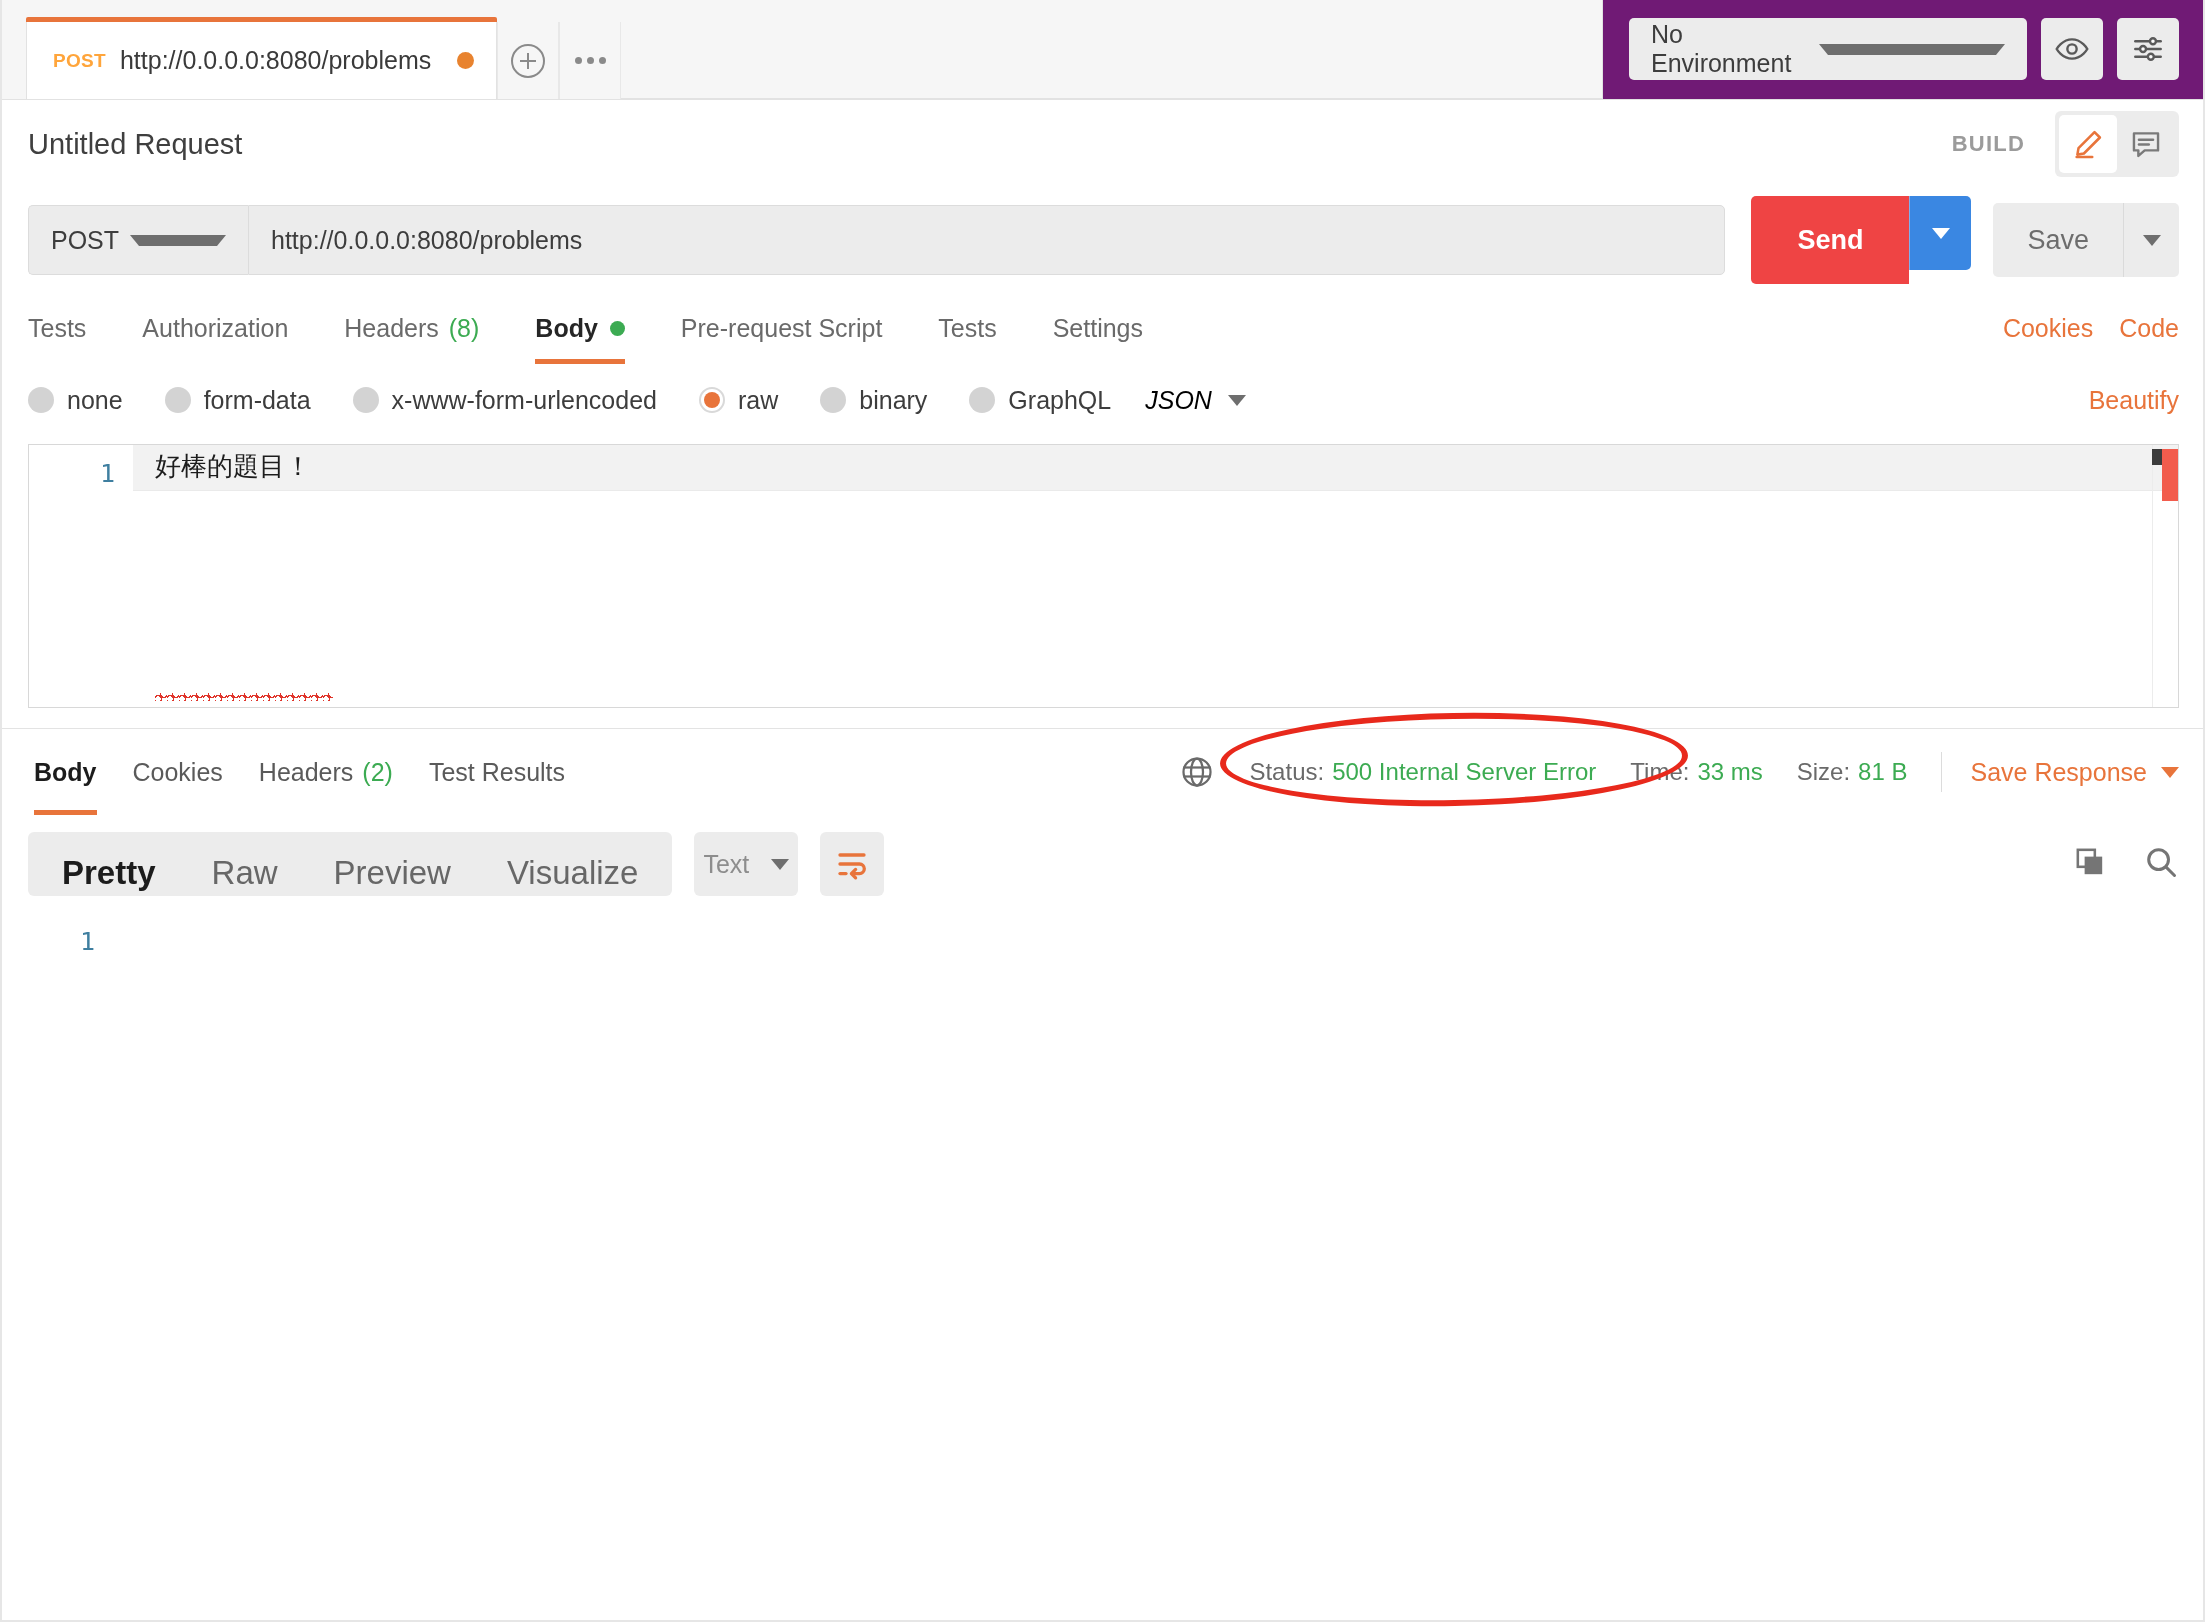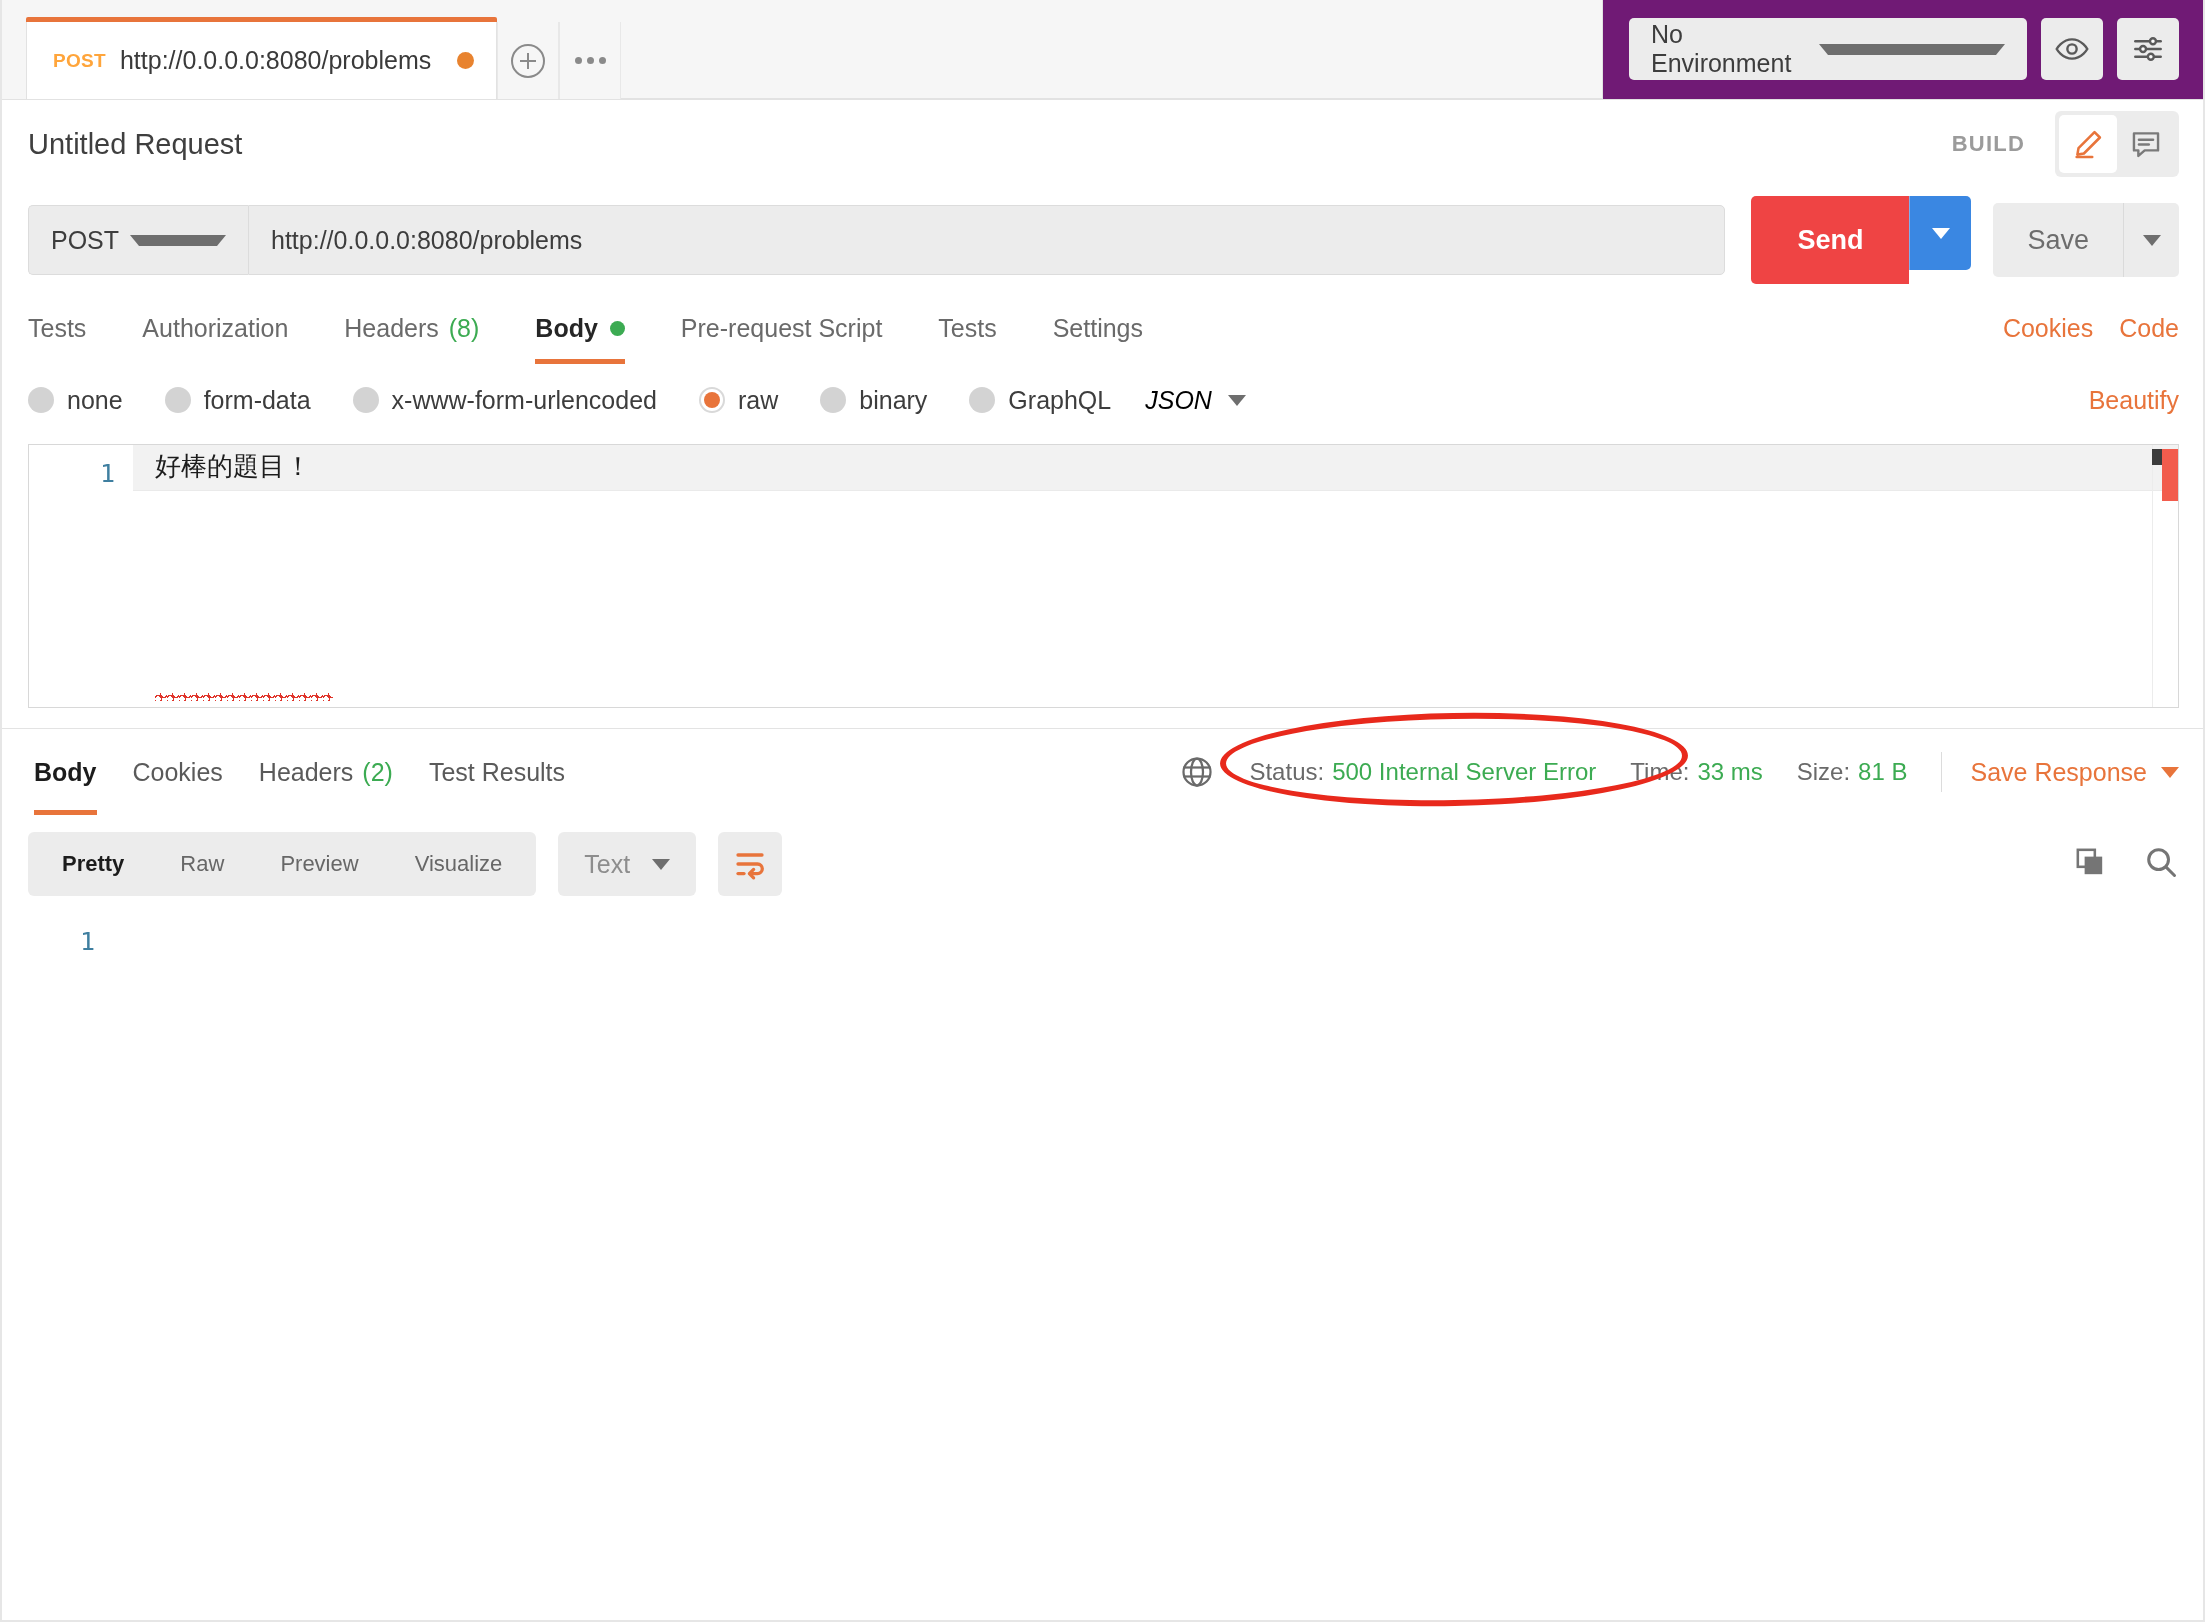--- a/index.html
+++ b/index.html
@@ -400,30 +400,30 @@
     height: 98px;
     display: flex; align-items: center;
     padding: 0 24px 0 26px;
     gap: 22px;
   }
   .seg-group {
     display: flex; background: #ececec; border-radius: 6px;
     height: 64px; align-items: center; padding: 0 6px;
   }
   .seg {
-    font-size: 22px; color: #676767;
-    padding: 16px 28px; height: 64px;
-    display: flex; align-items: center;
+    font-size: 33px; color: #676767;
+    padding: 4px 28px; height: 64px;
+    display: flex; align-items: flex-end;
     cursor: pointer; white-space: nowrap;
   }
   .seg.active { color: #1c1c1c; font-weight: bold; }
   .fmt-box {
     display: flex; align-items: center; gap: 22px;
     background: #ececec; border-radius: 6px;
-    height: 64px; padding: 0 26px;
+    height: 64px; padding: 0 9px;
     cursor: pointer;
   }
   .fmt-box span { font-size: 25px; color: #8d8d8d; }
   .wrap-btn {
     width: 64px; height: 64px;
     background: #ececec; border-radius: 6px;
     display: flex; align-items: center; justify-content: center;
     cursor: pointer;
   }
   .toolbar-right { margin-left: auto; display: flex; align-items: center; gap: 36px; }

